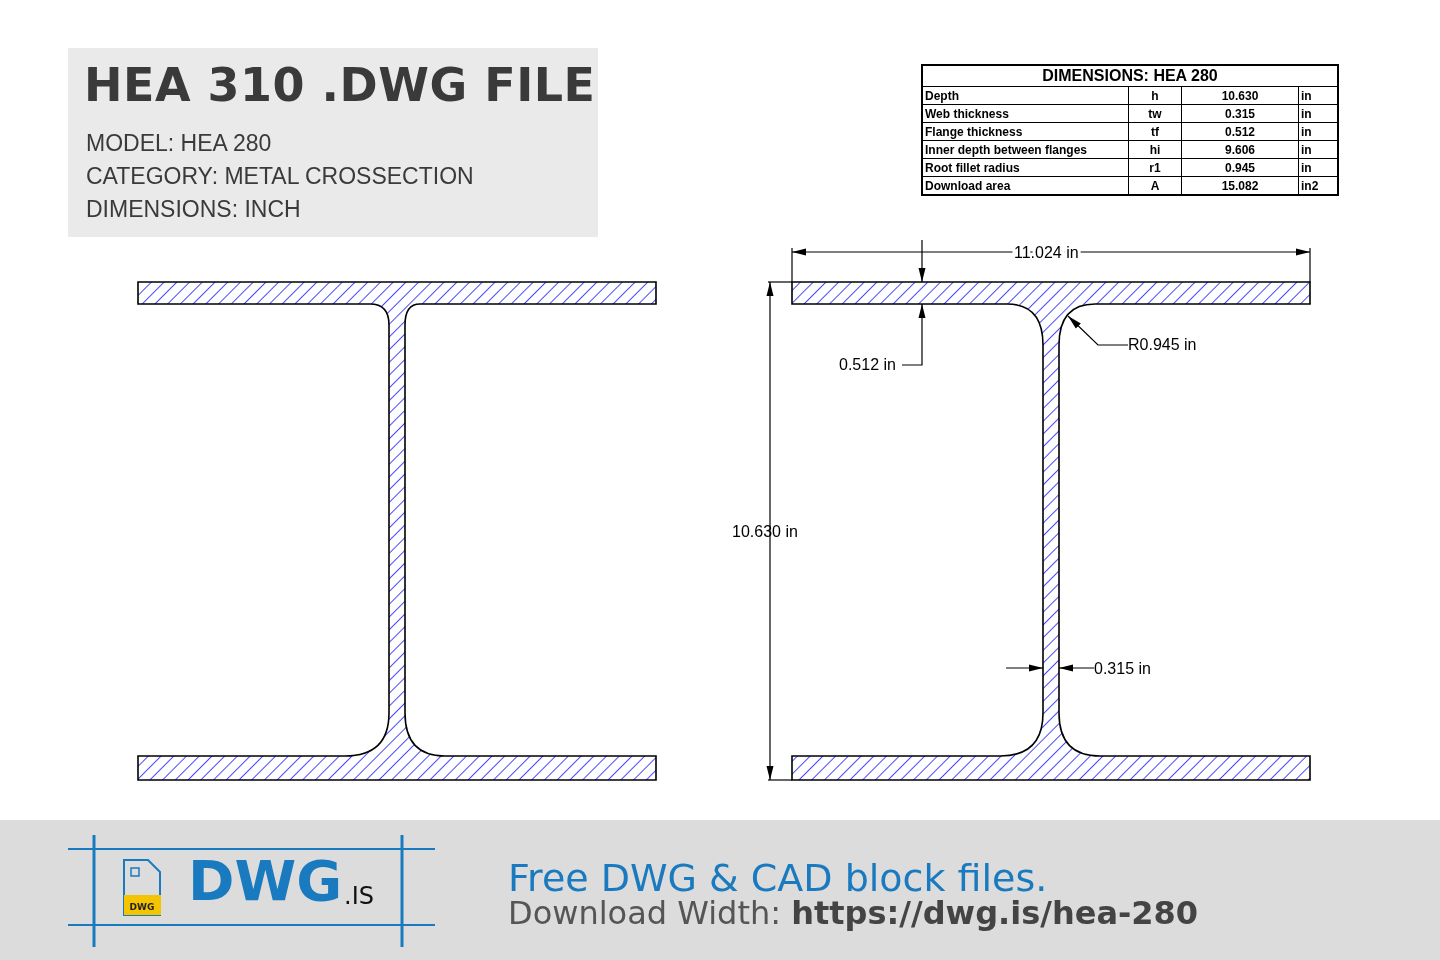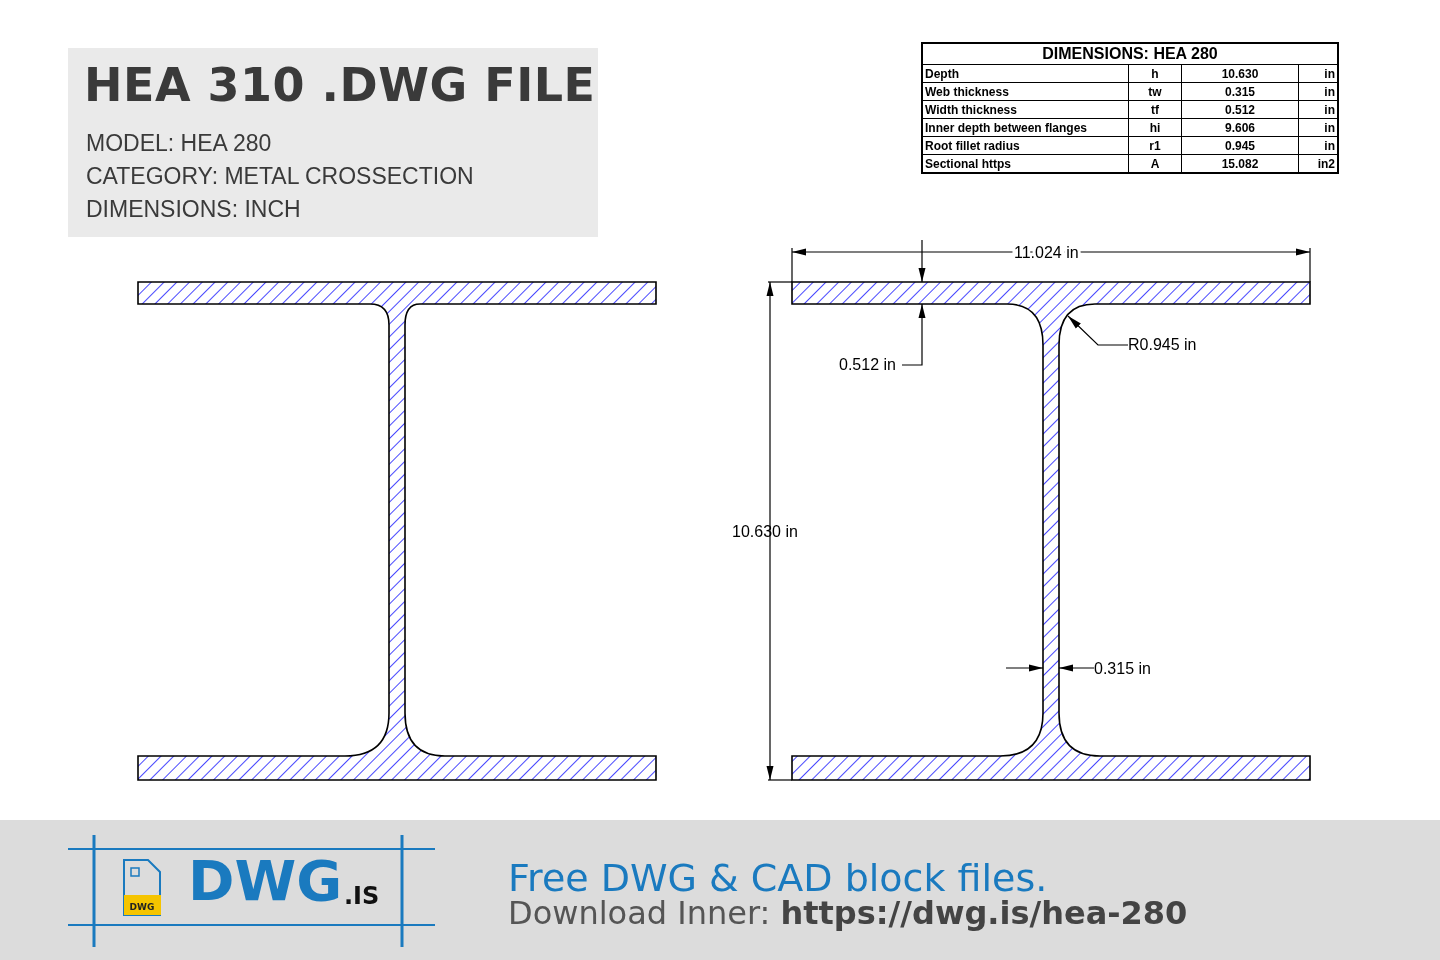--- a/index.html
+++ b/index.html
@@ -1,32 +1,32 @@
 <!DOCTYPE html>
 <html><head>
 <meta charset="utf-8">
 <style>
   html, body { margin:0; padding:0; }
   body { width:1440px; height:960px; background:#ffffff; position:relative; overflow:hidden; font-family:"Liberation Sans", sans-serif; }
   .title-box { position:absolute; left:68px; top:48px; width:530px; height:189px; background:#eaeaea; }
   .title-box .title { position:absolute; left:16px; top:10px; font-family:"DejaVu Sans", sans-serif; font-weight:bold; font-size:46px; color:#3a3a3a; letter-spacing:0.5px; }
   .title-box .meta { position:absolute; left:18px; font-family:Liberation Sans, sans-serif; font-size:23px; color:#3a3a3a; }
-  .dim-table { position:absolute; left:921px; top:42px; width:418px; border-collapse:collapse; border:2px solid #000; font-size:12px; }
+  .dim-table { position:absolute; left:921px; top:64px; width:418px; border-collapse:collapse; border:2px solid #000; font-size:12px; }
   .dim-table th { font-size:16px; font-weight:bold; border:1px solid #000; height:20px; padding:0; }
   .dim-table td { border:1px solid #000; height:17px; padding:0 2px; line-height:16px;font-weight:bold; }
   .dim-table td.sym { text-align:center; width:48px; }
   .dim-table td.val { text-align:center; width:112px; }
-  .dim-table td.unit { text-align:right; width:34px; }
+  .dim-table td.unit { text-align:left; width:34px; }
   svg.drawing { position:absolute; left:0; top:0; }
   .footer { position:absolute; left:0; top:820px; width:1440px; height:140px; background:#dcdcdc; }
   .footer .tag1 { position:absolute; left:508px; top:36px; font-family:"DejaVu Sans", sans-serif; font-size:38px; color:#1a7abf; }
   .footer .tag2 { position:absolute; left:508px; top:74px; font-family:"DejaVu Sans", sans-serif; font-size:32px; color:#555; }
   .footer .tag2 b { color:#444; }
   .logo-text { position:absolute; left:188px; top:28px; font-family:"DejaVu Sans", sans-serif; font-weight:bold; font-size:56px; color:#1a7abf; }
-  .logo-is { position:absolute; left:344px; top:62px; font-family:"DejaVu Sans", sans-serif; font-size:24px; color:#111;font-weight:bold; }
+  .logo-is { position:absolute; left:344px; top:62px; font-family:"DejaVu Sans", sans-serif; font-size:24px; color:#111; }
 </style>
 </head>
 <body>
 
 <div class="title-box">
   <div class="title">HEA 310 .DWG FILE</div>
   <div class="meta" style="top:82px">MODEL:  HEA 280</div>
   <div class="meta" style="top:148px">DIMENSIONS:  INCH</div>
   <div class="meta" style="top:115px">CATEGORY:  METAL CROSSECTION</div>
 </div>
@@ -44,39 +44,39 @@
         <td class="val">10.630</td>
         <td class="unit">in</td>
       </tr>
       <tr>
         <td class="">Web thickness</td>
         <td class="sym">tw</td>
         <td class="val">0.315</td>
         <td class="unit">in</td>
       </tr>
       <tr>
-        <td class="">Width thickness</td>
+        <td class="">Flange thickness</td>
         <td class="sym">tf</td>
         <td class="val">0.512</td>
         <td class="unit">in</td>
       </tr>
       <tr>
         <td class="">Inner depth between flanges</td>
         <td class="sym">hi</td>
         <td class="val">9.606</td>
         <td class="unit">in</td>
       </tr>
       <tr>
         <td class="">Root fillet radius</td>
         <td class="sym">r1</td>
         <td class="val">0.945</td>
         <td class="unit">in</td>
       </tr>
       <tr>
-        <td class="">Sectional https</td>
+        <td class="">Download area</td>
         <td class="sym">A</td>
         <td class="val">15.082</td>
         <td class="unit">in2</td>
       </tr>
     </tbody>
 </table>
 
 <svg class="drawing" width="1440" height="820">
   <defs>
     <pattern id="hatch" patternUnits="userSpaceOnUse" width="9" height="9" patternTransform="rotate(45)">
@@ -124,14 +124,14 @@
     <g>
       <path d="M64,40 H88 L100,52 V95 H64 Z" fill="none" stroke="#1a7abf" stroke-width="2"></path>
       <rect x="64" y="75" width="37" height="20" fill="#f5c400"></rect>
       <rect x="71" y="48" width="8" height="8" fill="none" stroke="#1a7abf" stroke-width="1.5"></rect>
       <text x="82" y="90" font-size="9" font-weight="bold" text-anchor="middle" font-family="DejaVu Sans, sans-serif" fill="#222">DWG</text>
     </g>
   </svg>
   <div class="logo-text">DWG</div>
   <div class="logo-is">.IS</div>
   <div class="tag1">Free DWG &amp; CAD block files.</div>
-  <div class="tag2"><span>Download Inner: </span><b>https://dwg.is/hea-280</b></div>
+  <div class="tag2"><span>Download Width: </span><b>https://dwg.is/hea-280</b></div>
 </div>
 
 </body></html>

